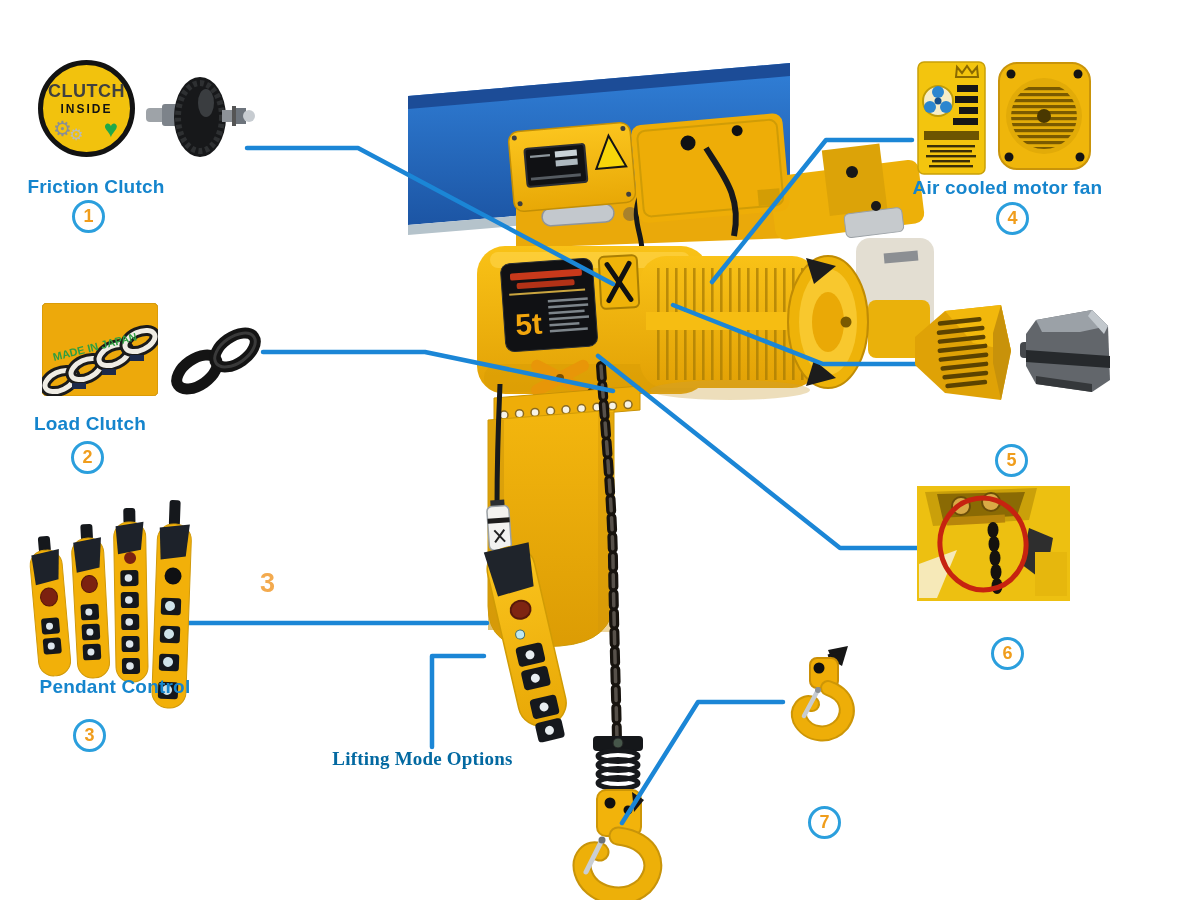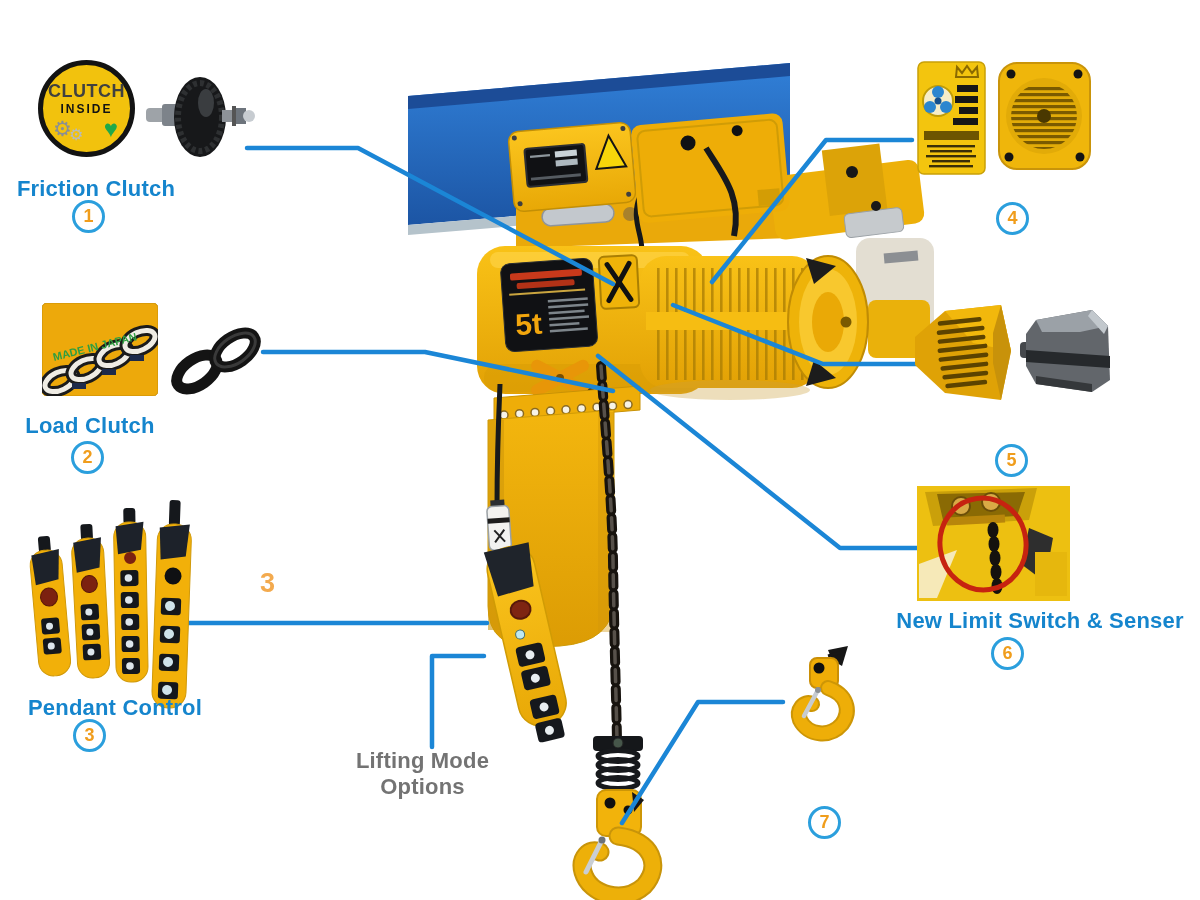--- a/index.html
+++ b/index.html
@@ -1,20 +1,20 @@
 <!DOCTYPE html>
 <html><head>
 <meta charset="utf-8">
 <style>
   html,body{margin:0;padding:0;background:#ffffff;}
   #stage{position:relative;width:1200px;height:900px;background:#ffffff;overflow:hidden;
          font-family:"Liberation Sans",sans-serif;}
-  .label{position:absolute;font-weight:bold;font-size:22px;color:#1585cd;text-align:center;
+  .label{position:absolute;font-weight:bold;font-size:19px;color:#1585cd;text-align:center;
          letter-spacing:.2px;z-index:6;}
-  .label.dark{color:#737373;}
+  .label.dark{color:#0369a1;font-family:Liberation Serif, serif;}
   .numbadge{position:absolute;width:27px;height:27px;border:3px solid #2b9fdd;border-radius:50%;
          color:#f09d1c;font-weight:bold;font-size:18px;line-height:27px;text-align:center;z-index:6;}
   .stray{position:absolute;color:#f3aa4e;font-size:27px;font-weight:bold;z-index:6;}
   .imgbox{position:absolute;z-index:4;}
   #mainsvg{position:absolute;left:0;top:0;z-index:2;}
   
   #clutchBadge{position:absolute;left:38px;top:60px;width:97px;height:97px;border-radius:50%;
       background:#f2c20d;border:5px solid #131313;box-sizing:border-box;z-index:4;text-align:center;}
   #clutchBadge .t1{margin-top:16px;font-size:18px;font-weight:bold;color:#404040;letter-spacing:.5px;}
   #clutchBadge .t2{font-size:12px;font-weight:bold;color:#131313;letter-spacing:2px;}
@@ -449,28 +449,28 @@
       <circle cx="34" cy="46" r="3" fill="#8a8f94"></circle>
     </svg>
   </div>
 
   <div class="label" style="left:16px;top:176px;width:160px">Friction Clutch</div>
   <div class="numbadge" style="left:72px;top:200px">1</div>
 
   <div class="label" style="left:15px;top:413px;width:150px">Load Clutch</div>
   <div class="numbadge" style="left:71px;top:441px">2</div>
 
-  <div class="label" style="left:20px;top:695px;width:190px">Pendant Control</div>
+  <div class="label" style="left:20px;top:676px;width:190px">Pendant Control</div>
   <div class="numbadge" style="left:73px;top:719px">3</div>
 
+  <div class="label" style="left:895px;top:177px;width:225px">Air cooled motor fan</div>
   <div class="numbadge" style="left:996px;top:202px">4</div>
 
   <div class="numbadge" style="left:995px;top:444px">5</div>
 
-  <div class="label" style="left:890px;top:608px;width:300px">New Limit Switch &amp; Senser</div>
   <div class="numbadge" style="left:991px;top:637px">6</div>
 
   <div class="numbadge" style="left:808px;top:806px">7</div>
 
   <div class="label dark" style="left:330px;top:748px;width:185px">Lifting Mode Options</div>
 
   <div class="stray" style="left:260px;top:568px">3</div>
 </div>
 
 </body></html>

